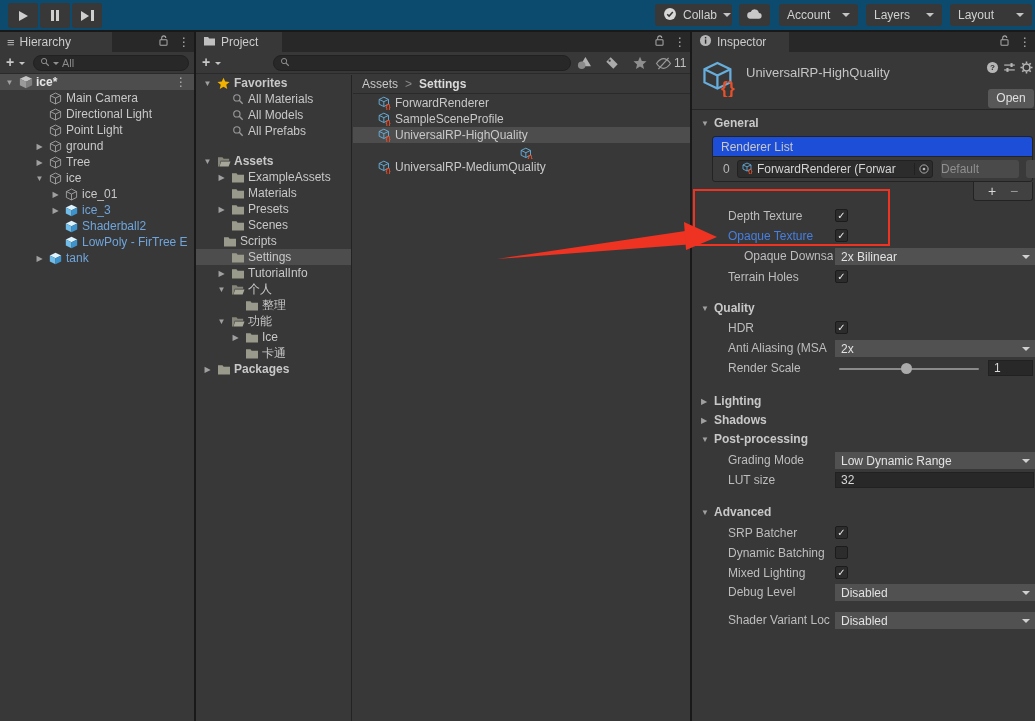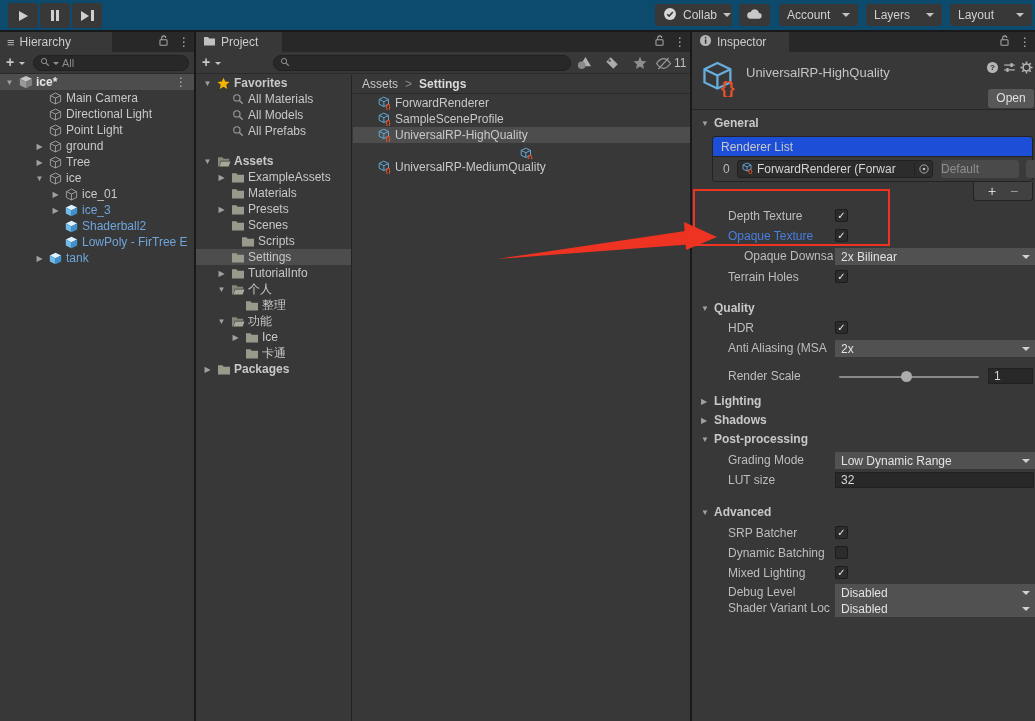--- a/index.html
+++ b/index.html
@@ -418,21 +418,21 @@
         </div>
         <div class="trow" style="top: 142px; padding-left: 20px;">
           <span class="tarrow"></span>
           <span class="ticon">
             <svg width="14" height="12" viewBox="0 0 16 14">
               <path d="M1 2.5h5.2l1.4 2H15v9H1Z" fill="#9A9A8C"></path>
             </svg>
           </span>
           <span class="tlabel ">Scenes</span>
         </div>
-        <div class="trow" style="top: 158px; padding-left: 30px;">
+        <div class="trow" style="top: 158px; padding-left: 12px;">
           <span class="tarrow"></span>
           <span class="ticon">
             <svg width="14" height="12" viewBox="0 0 16 14">
               <path d="M1 2.5h5.2l1.4 2H15v9H1Z" fill="#9A9A8C"></path>
             </svg>
           </span>
           <span class="tlabel ">Scripts</span>
         </div>
         <div class="trow sel" style="top: 174px; padding-left: 20px;">
           <span class="tarrow"></span>
@@ -692,21 +692,21 @@
       <span class="ilabel">HDR</span>
       <span class="checkbox on"></span>
     </div>
     <div class="irow" style="top:308px">
       <span class="ilabel">Anti Aliasing (MSA</span>
       <div class="enum">
         <span>2x</span>
         <span class="cdd"></span>
       </div>
     </div>
-    <div class="irow" style="top:336px">
+    <div class="irow" style="top:328px">
       <span class="ilabel">Render Scale</span>
       <span class="slider-track"></span>
       <span class="slider-handle"></span>
       <span class="slider-val">1</span>
     </div>
 
     <div class="sectionhdr" style="top:362px">
       <span class="arr">▶</span>
       <span class="txt">Lighting</span>
     </div>
@@ -747,21 +747,21 @@
       <span class="ilabel">Mixed Lighting</span>
       <span class="checkbox on"></span>
     </div>
     <div class="irow" style="top:552px">
       <span class="ilabel">Debug Level</span>
       <div class="enum">
         <span>Disabled</span>
         <span class="cdd"></span>
       </div>
     </div>
-    <div class="irow" style="top:568px">
+    <div class="irow" style="top:580px">
       <span class="ilabel">Shader Variant Loc</span>
       <div class="enum">
         <span>Disabled</span>
         <span class="cdd"></span>
       </div>
     </div>
   </div>
 
   <div id="annobox"></div>
   <svg id="annoarrow" width="280" height="80" viewBox="0 0 280 80">

